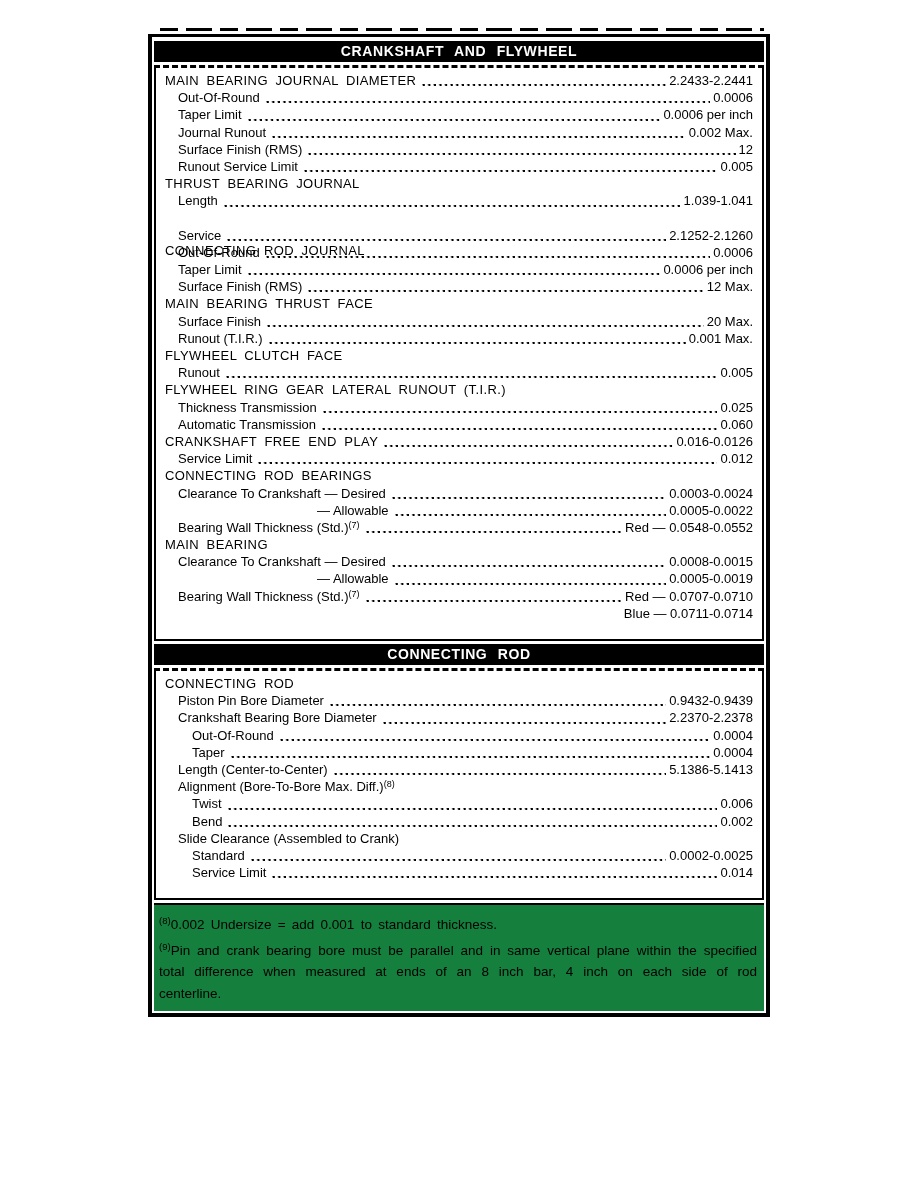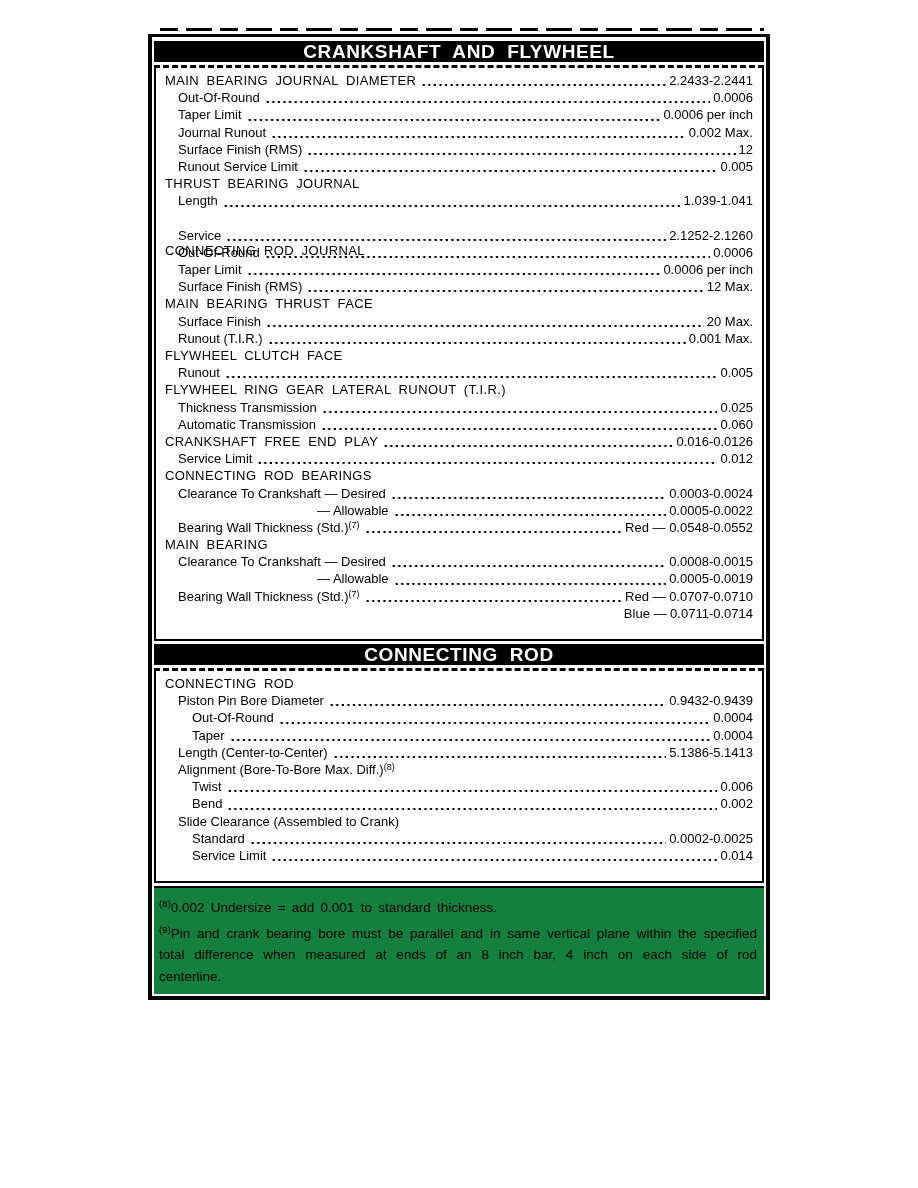--- a/index.html
+++ b/index.html
@@ -12,21 +12,21 @@
   .noise{
     height:3px;margin:0 6px 3px 12px;
     background:repeating-linear-gradient(90deg,#000 0 18px,transparent 18px 26px,#000 26px 52px,transparent 52px 60px);
   }
   .outer{
     border-left:4px solid #000;border-right:4px solid #000;border-bottom:4px solid #000;
     border-top:3px solid #000;padding:2px 2px 2px 2px;background:#fff;
   }
   .titlebar{
     background:#000;color:#fff;text-align:center;
-    font-weight:bold;font-size:19px;height:21px;line-height:21px;
+    font-weight:bold;font-size:14px;height:21px;line-height:21px;
     letter-spacing:.6px;word-spacing:6px;margin:2px 0 3px 0;
   }
   .bodybox{
     border:2.5px solid #000;border-top:3px dashed #000;
     margin:0 0 3px 0;padding:5px 9px 16px 9px;background:#fff;
   }
   .row{display:flex;align-items:baseline;height:17.2px;font-size:13px;white-space:nowrap;}
   .lbl{white-space:pre;}
   .lbl.caps{word-spacing:3.5px;letter-spacing:.4px;}
   .lbl sup{font-size:9px;vertical-align:4px;letter-spacing:0;}
@@ -205,20 +205,25 @@
     <div class="bodybox">
         <div class="row">
           <span class="lbl caps" style="padding-left: 0px;">CONNECTING ROD</span>
         </div>
         <div class="row">
           <span class="lbl" style="padding-left: 13px;">Piston Pin Bore Diameter</span>
           <span class="dots"></span>
           <span class="val">0.9432-0.9439</span>
         </div>
         <div class="row">
+          <span class="lbl" style="padding-left: 13px;">Crankshaft Bearing Bore Diameter</span>
+          <span class="dots"></span>
+          <span class="val">2.2370-2.2378</span>
+        </div>
+        <div class="row">
           <span class="lbl" style="padding-left: 27px;">Out-Of-Round</span>
           <span class="dots"></span>
           <span class="val">0.0004</span>
         </div>
         <div class="row">
           <span class="lbl" style="padding-left: 27px;">Taper</span>
           <span class="dots"></span>
           <span class="val">0.0004</span>
         </div>
         <div class="row">

